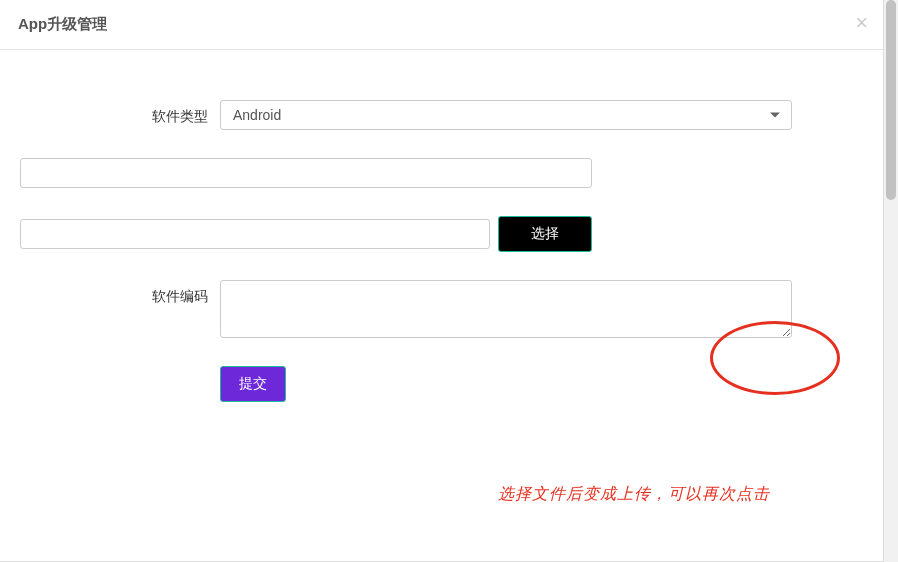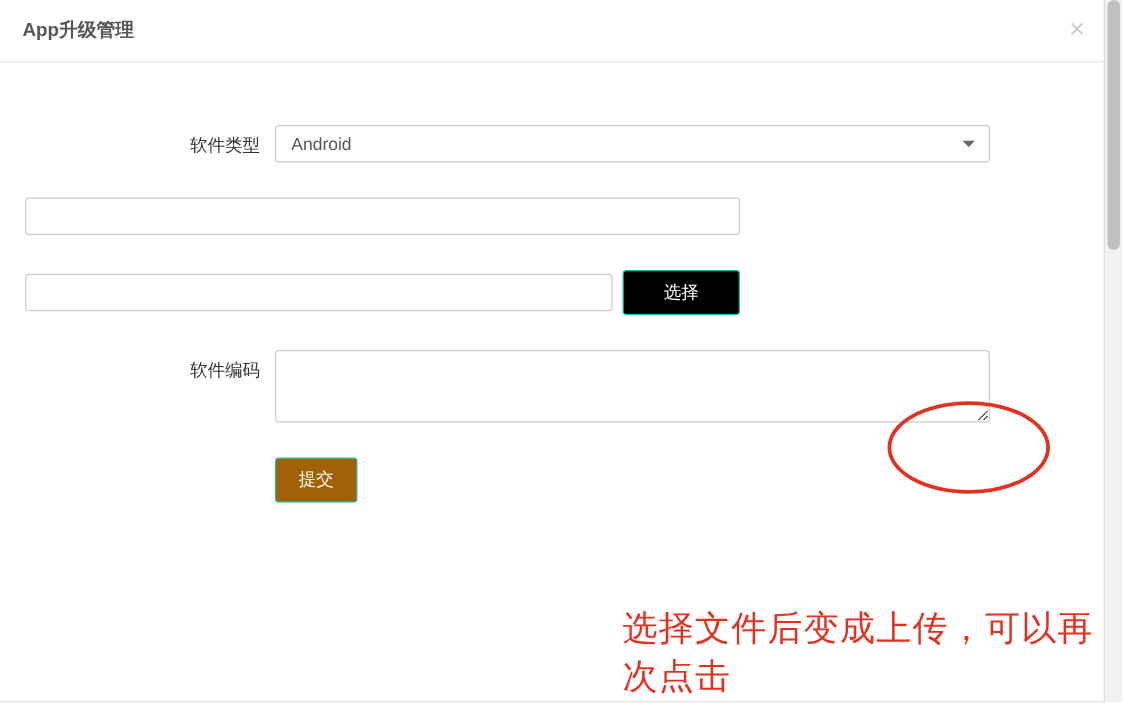--- a/index.html
+++ b/index.html
@@ -120,21 +120,21 @@
       display: inline-block;
       padding: 8px 18px;
       font-size: 14px;
       text-align: center;
       border: 1px solid transparent;
       border-radius: 3px;
       cursor: pointer;
       white-space: nowrap;
     }
     .btn-teal {
-      background: #a16207;
+      background: #6d28d9;
       color: #fff;
       border-color: #1abc9c;
     }
     .btn-select {
       background: #000000;
       color: #fff;
       border-color: #1abc9c;
       padding: 8px 32px;
     }
     .submit-row {
@@ -152,24 +152,25 @@
     }
     .ellipse-1 {
       width: 130px;
       height: 74px;
       left: 710px;
       top: 321px;
     }
     .annotation-text {
       position: absolute;
       color: #e6301f;
-      font-size: 28px;
+      font-size: 16px;
       left: 498px;
       top: 484px;
       letter-spacing: 1px;
+      font-style: italic;
     }
     .right-scroll {
       position: absolute;
       right: 0;
       top: 0;
       width: 14px;
       height: 562px;
       background: #f1f1f1;
     }
     .right-scroll-thumb {

